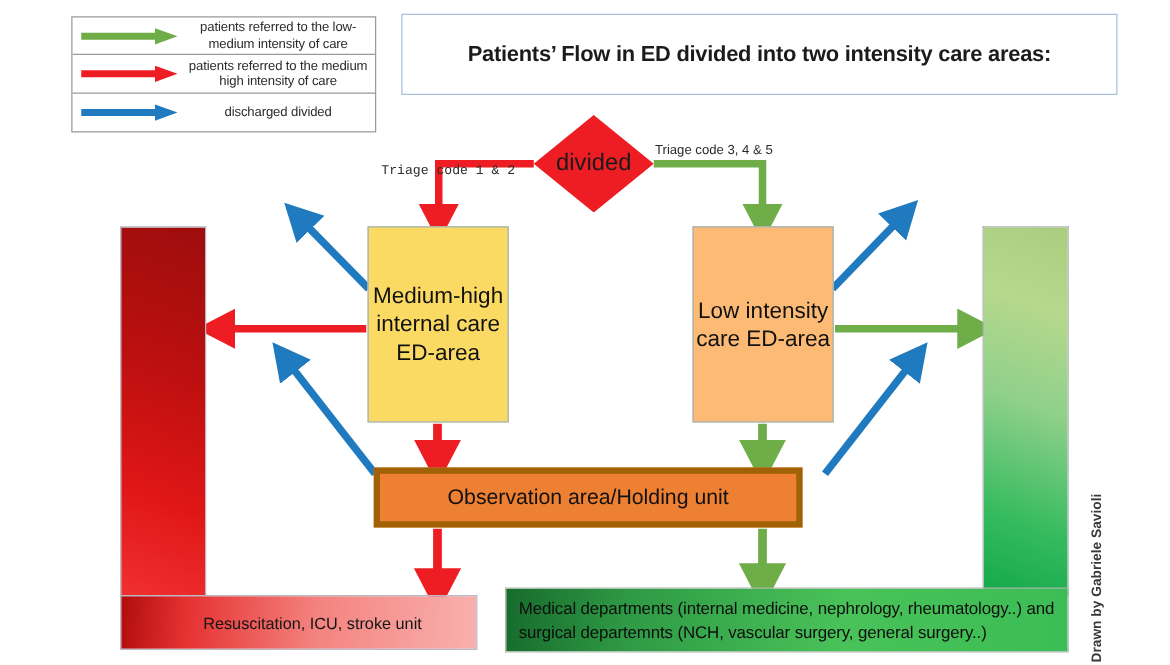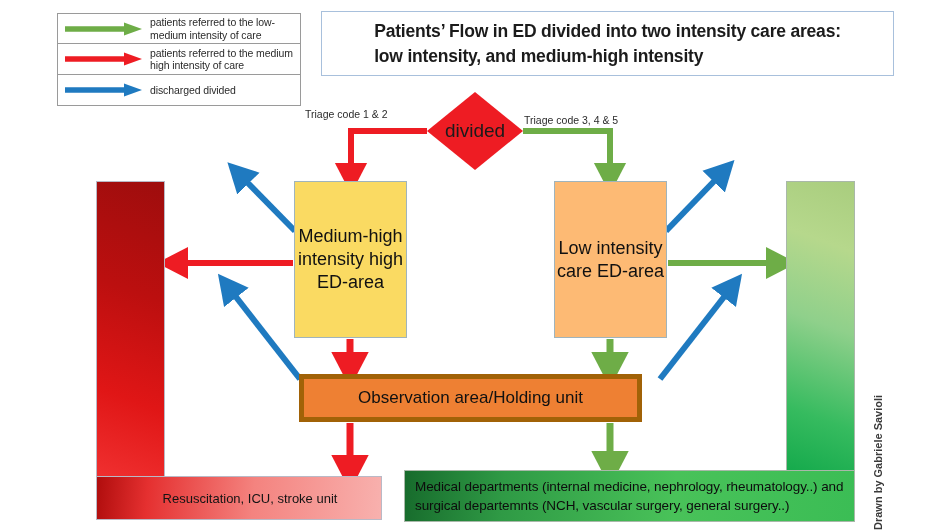--- a/index.html
+++ b/index.html
@@ -50,21 +50,21 @@
     width: 92px;
     flex: 0 0 92px;
     display: flex;
     align-items: center;
     justify-content: center;
   }
   .legend-text {
     flex: 1;
     font-size: 10.5px;
     color: #2b2b2b;
-    text-align: left;
+    text-align: center;
     line-height: 1.18;
     padding-right: 5px;
     letter-spacing: -0.1px;
   }
 
   
   .title-box {
     position: absolute;
     left: 321px;
     top: 11px;
@@ -125,21 +125,21 @@
     color: #1b1b1b;
   }
 
   .edge-label {
     position: absolute;
     font-size: 10.5px;
     color: #2b2b2b;
     white-space: nowrap;
     z-index: 6;
   }
-  #label-left-code { left: 305px; top: 108px; }
+  #label-left-code { left: 305px; top: 131px; font-family: Liberation Mono, monospace; }
   #label-right-code { left: 524px; top: 114px; }
 
   .box-medium {
     left: 294px;
     top: 181px;
     width: 113px;
     height: 157px;
     background: #fada62;
     border: 1px solid #9fb4bd;
     font-size: 18px;
@@ -346,21 +346,20 @@
           <path d="M62,1.5 L80,8 L62,14.5 Z" fill="#1f7ac0"></path>
         </svg>
       </div>
       <div class="legend-text">discharged divided</div>
     </div>
   </div>
 
   <div class="title-box">
     <div class="title-text">
       <span>Patients’ Flow in ED divided into two intensity care areas:</span><br>
-      <span>low intensity, and medium-high intensity</span>
     </div>
   </div>
 
   <div class="red-bar"></div>
   <div class="red-bottom">
     <div class="red-bottom-text">Resuscitation, ICU, stroke unit</div>
   </div>
 
   <div class="green-bar"></div>
   <div class="green-bottom">
@@ -369,21 +368,21 @@
 
   <div class="diamond-wrap">
     <div class="diamond-shape"></div>
     <div class="diamond-label">divided</div>
   </div>
 
   <div class="edge-label" id="label-left-code">Triage code 1 &amp; 2</div>
   <div class="edge-label" id="label-right-code">Triage code 3, 4 &amp; 5</div>
 
   <div class="node box-medium">
-    <span>Medium-high intensity high ED-area</span>
+    <span>Medium-high internal care ED-area</span>
   </div>
 
   <div class="node box-low">
     <span>Low intensity care ED-area</span>
   </div>
 
   <div class="node box-observation">
     <span>Observation area/Holding unit</span>
   </div>
 

